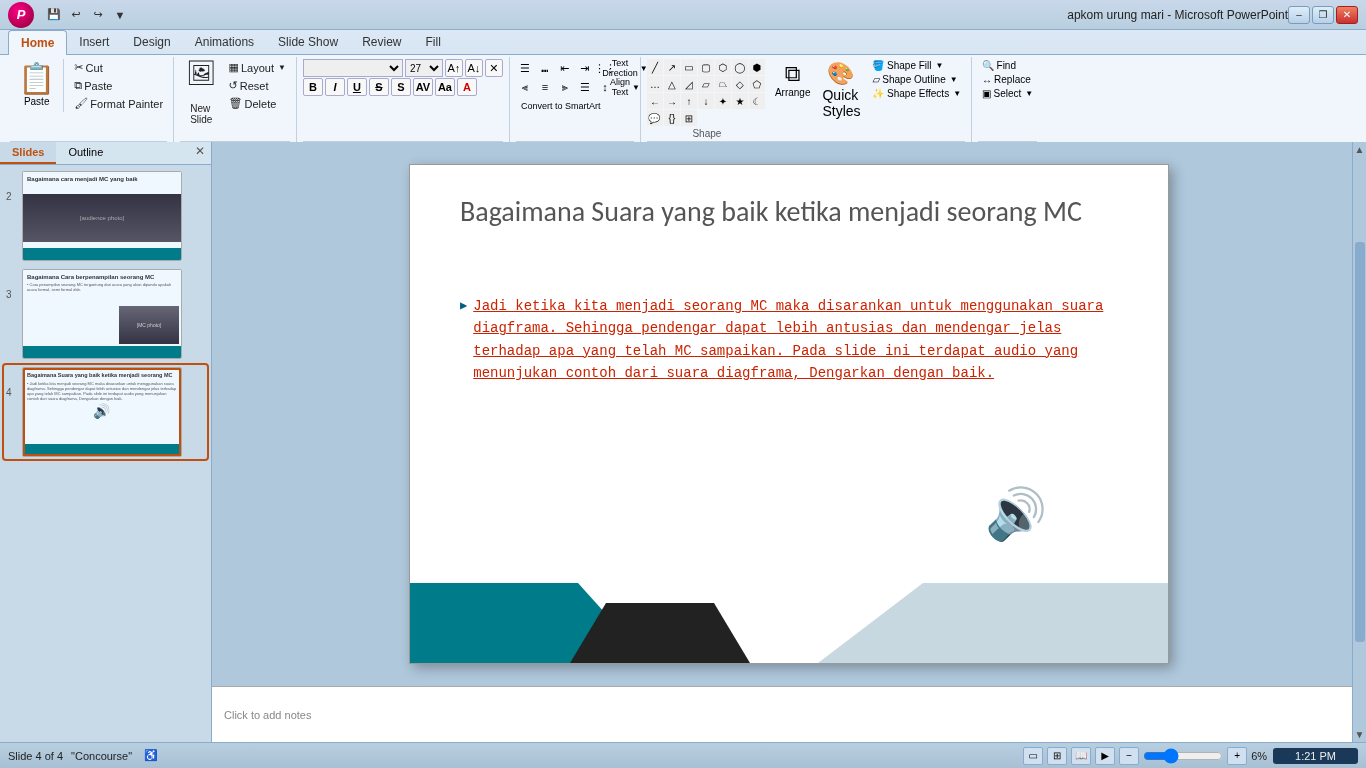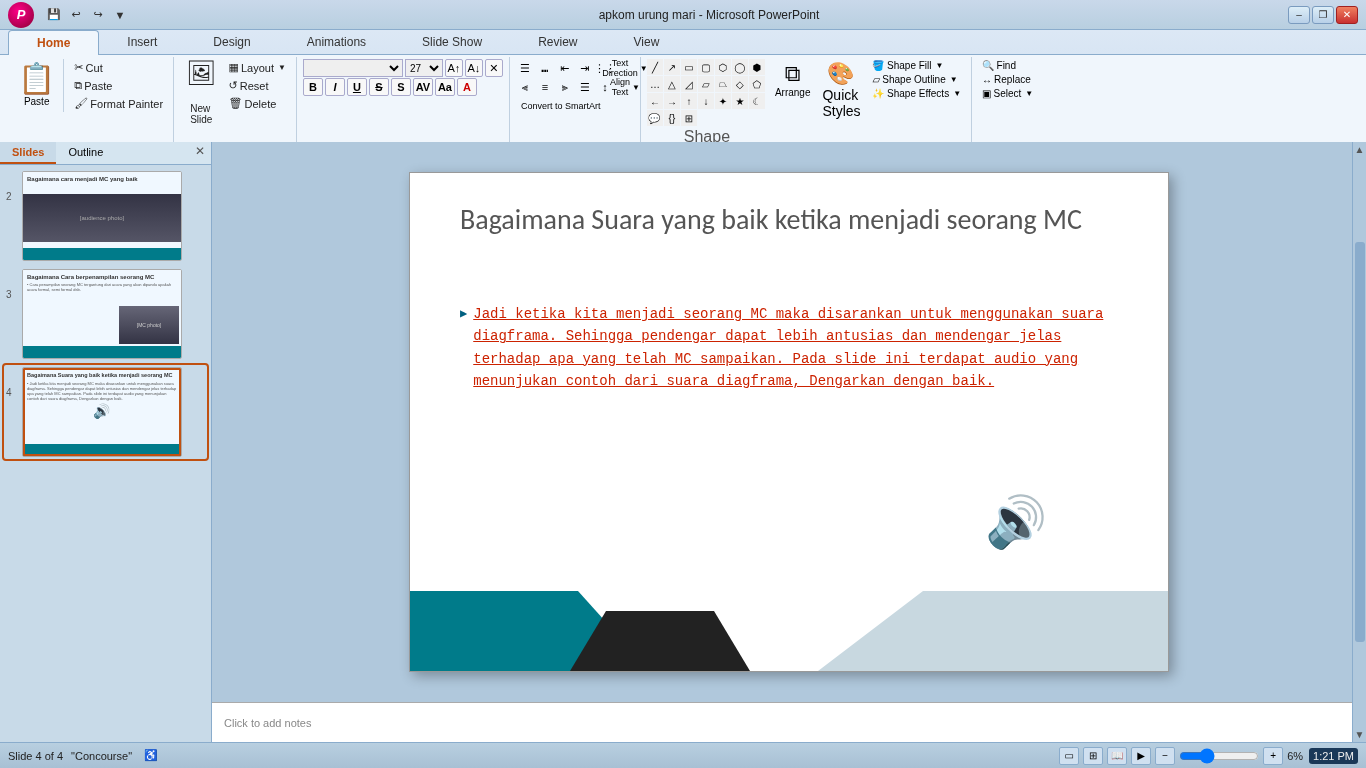--- a/index.html
+++ b/index.html
@@ -12,29 +12,29 @@
       display: flex;
       align-items: center;
       justify-content: space-between;
       padding: 0 8px;
       border-bottom: 1px solid #8aaccc;
     }
     #titlebar .left { display: flex; align-items: center; gap: 4px; }
     #titlebar .left .orb { width: 26px; height: 26px; background: radial-gradient(circle at 40% 35%, #f08, #803); border-radius: 50%; display: flex; align-items: center; justify-content: center; color: white; font-size: 14px; font-weight: bold; }
     #titlebar .qat { display: flex; align-items: center; gap: 2px; margin-left: 6px; }
     #titlebar .qat-btn { width: 20px; height: 20px; background: transparent; border: none; cursor: pointer; display: flex; align-items: center; justify-content: center; font-size: 11px; color: #333; }
-    #titlebar .title { flex: 1; text-align: center; font-size: 12px; color: #222; }
+    #titlebar .title { flex: 1; text-align: right; font-size: 12px; color: #222; }
     #titlebar .winbtns { display: flex; gap: 2px; }
     #titlebar .winbtn { width: 22px; height: 18px; border: 1px solid #7a9bbf; background: linear-gradient(to bottom, #ddeef8, #b8d0e8); border-radius: 3px; font-size: 10px; cursor: pointer; display: flex; align-items: center; justify-content: center; color: #333; }
     #titlebar .winbtn.close { background: linear-gradient(to bottom, #f08060, #c83030); color: white; border-color: #a02020; }
 
     
     #ribbon { background: linear-gradient(to bottom, #dce8f5, #c5d8ec); border-bottom: 2px solid #8aaccc; }
     #ribbon-tabs { display: flex; background: transparent; padding: 0 8px; }
-    .ribbon-tab { padding: 5px 28px; font-size: 12px; cursor: pointer; border-top-left-radius: 4px; border-top-right-radius: 4px; color: #333; }
+    .ribbon-tab { padding: 5px 12px; font-size: 12px; cursor: pointer; border-top-left-radius: 4px; border-top-right-radius: 4px; color: #333; }
     .ribbon-tab.active { background: #f0f6fc; border: 1px solid #8aaccc; border-bottom: none; color: #c05010; font-weight: bold; margin-bottom: -1px; }
     #ribbon-content { background: #f0f6fc; border-top: 1px solid #8aaccc; padding: 2px 4px 2px 4px; display: flex; align-items: stretch; min-height: 90px; }
 
     
     .ribbon-group { display: flex; flex-direction: column; align-items: center; border-right: 1px solid #c0d0e0; padding: 2px 6px; min-width: fit-content; }
     .ribbon-group-label { font-size: 10px; color: #555; margin-top: auto; padding-top: 2px; border-top: 1px solid #c0d0e0; width: 100%; text-align: center; margin-top: 2px; }
     .ribbon-group-content { display: flex; align-items: flex-start; gap: 2px; flex: 1; }
     .ribbon-btn-large { display: flex; flex-direction: column; align-items: center; padding: 2px 6px; cursor: pointer; border-radius: 3px; min-width: 40px; font-size: 10px; color: #222; }
     .ribbon-btn-large .icon { font-size: 24px; line-height: 1; }
     .ribbon-btn-large .label { font-size: 10px; margin-top: 18px; }
@@ -95,21 +95,21 @@
 
     .slide-title { position: absolute; top: 30px; left: 50px; right: 50px; font-size: 28px; font-weight: normal; color: #555; font-family: 'Calibri', 'Segoe UI', sans-serif; line-height: 1.2; }
     .slide-content { position: absolute; top: 130px; left: 50px; right: 60px; font-size: 14px; color: #cc2200; font-family: 'Courier New', monospace; line-height: 1.6; }
     .slide-content .bullet { display: flex; gap: 6px; align-items: flex-start; }
     .slide-content .bullet-icon { color: #006080; margin-top: 2px; font-size: 12px; flex-shrink: 0; }
     .slide-content .bullet-text { text-decoration: underline; }
 
     .speaker-icon { position: absolute; bottom: 120px; right: 120px; font-size: 50px; }
 
     
-    #notes-area { height: 40px; background: white; border-top: 1px solid #aaa; display: flex; align-items: center; padding: 0 12px; font-size: 11px; color: #888; }
+    #notes-area { height: 56px; background: white; border-top: 1px solid #aaa; display: flex; align-items: center; padding: 0 12px; font-size: 11px; color: #888; }
 
     
     #vscrollbar { position: absolute; right: 0; top: 142px; bottom: 26px; width: 14px; background: #b0c8dc; border-left: 1px solid #8aaccc; display: flex; flex-direction: column; align-items: center; justify-content: space-between; padding: 2px 0; }
     .scroll-arrow { font-size: 10px; color: #555; cursor: pointer; }
     .scroll-thumb { width: 10px; background: #8aaccc; border-radius: 3px; flex: 1; margin: 2px 0; max-height: 400px; }
 
     
     .drawing-shapes { display: flex; flex-wrap: wrap; width: 120px; gap: 1px; }
     .shape-btn { width: 16px; height: 16px; border: 1px solid transparent; cursor: pointer; display: flex; align-items: center; justify-content: center; font-size: 10px; }
 
@@ -151,21 +151,21 @@
 </div>
 
 <div id="ribbon">
   <div id="ribbon-tabs">
     <div class="ribbon-tab active">Home</div>
     <div class="ribbon-tab">Insert</div>
     <div class="ribbon-tab">Design</div>
     <div class="ribbon-tab">Animations</div>
     <div class="ribbon-tab">Slide Show</div>
     <div class="ribbon-tab">Review</div>
-    <div class="ribbon-tab">View</div>
+    <div class="ribbon-tab">Fill</div>
   </div>
 
   <div id="ribbon-content">
 
     <div class="ribbon-group">
       <div class="ribbon-group-content">
         <div style="display:flex; align-items:stretch; gap:2px;">
           <div class="paste-btn">
             <span class="icon">📋</span>
             <span class="label">Paste</span>
@@ -301,21 +301,21 @@
             <button class="shape-btn">→</button>
             <button class="shape-btn">↑</button>
             <button class="shape-btn">↓</button>
             <button class="shape-btn">✦</button>
             <button class="shape-btn">★</button>
             <button class="shape-btn">☾</button>
             <button class="shape-btn">💬</button>
             <button class="shape-btn">{}</button>
             <button class="shape-btn">⊞</button>
           </div>
-          <div style="font-size:16px; color:#555; margin-top:2px; text-align:center;">
+          <div style="font-size:10px; color:#555; margin-top:2px; text-align:center;">
             <span>Shape</span>
           </div>
         </div>
 
         <div class="arrange-btn">
           <span class="arrange-icon">⧉</span>
           <span style="font-size:10px;">Arrange</span>
         </div>
 
         <div class="arrange-btn">
@@ -477,15 +477,15 @@
     <div class="zoom-control">
       <button class="view-btn">▭</button>
       <button class="view-btn">⊞</button>
       <button class="view-btn">📖</button>
       <button class="view-btn">▶</button>
       <button class="view-btn">−</button>
       <input type="range" min="10" max="200" value="68" style="width: 80px;">
       <button class="view-btn">+</button>
       <span>6%</span>
     </div>
-    <span style="font-size:11px; color:#eee; background:#1a3858; padding:2px 4px; border-radius:3px;">1:21 PM</span>
+    <span style="font-size:11px; color:#eee; background:#1a3858; padding:2px 22px; border-radius:3px;">1:21 PM</span>
   </div>
 </div>
 
 </body></html>

